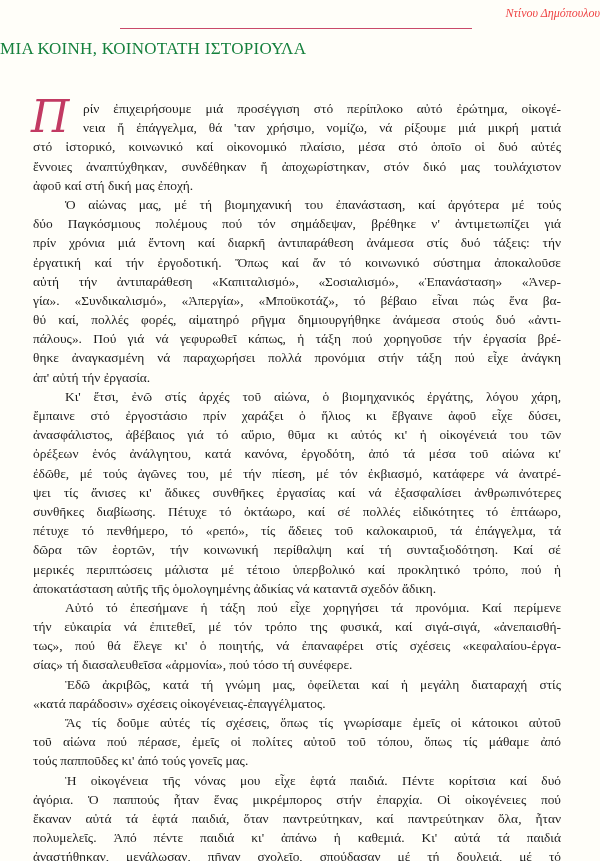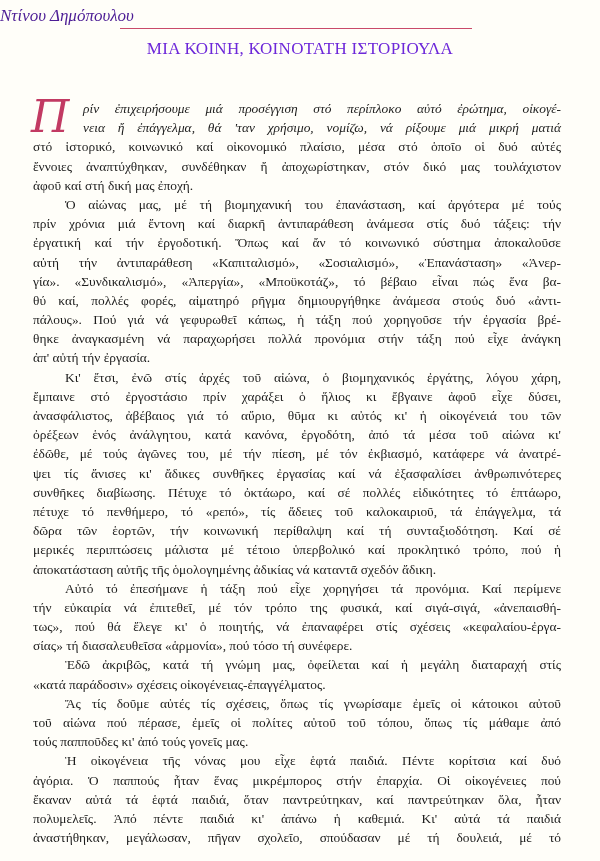--- a/index.html
+++ b/index.html
@@ -5,47 +5,47 @@
     html, body { margin: 0; padding: 0; }
     body {
       width: 600px; height: 861px; overflow: hidden;
       background: #fffef9;
       font-family: "DejaVu Serif", "Liberation Serif", serif;
       color: #1a1a1a;
       position: relative;
     }
     .header-author {
       position: absolute; left: 0; width: 600px; top: 6px;
-      text-align: left; font-style: italic; font-size: 17px;
+      text-align: right; font-style: italic; font-size: 12px;
       font-family: "Liberation Serif", "DejaVu Serif", serif;
-      color: #4c1d95;
+      color: #ef4444;
     }
     .header-rule {
       position: absolute; left: 120px; width: 352px; top: 28px; height: 0;
       border-top: 1.5px solid #c94a6a;
     }
     .title {
       position: absolute; left: 0; width: 600px; top: 39px;
-      text-align: center; font-size: 17px; letter-spacing: 0.3px;
+      font-size: 17px; letter-spacing: 0.3px;
       font-family: "Liberation Serif", "DejaVu Serif", serif;
-      color: #6d28d9;
+      color: #15803d;
     }
     .body-text {
       position: absolute; left: 33px; top: 99px; width: 528px;
       font-family: "Liberation Serif", "DejaVu Serif", serif;
       font-size: 13.4px; line-height: 19.2px; color: #1c1c1c;
     }
     .line {
       display: block; white-space: nowrap;
       text-align: justify; text-align-last: justify;
       height: 19.2px; overflow: visible;
     }
     .line.last { text-align-last: left; }
     .line.indent { padding-left: 32px; }
-    .line.dropcap-line { padding-left: 50px; font-style: italic; }
+    .line.dropcap-line { padding-left: 50px; }
     .dropcap {
       position: absolute; left: -2px; top: -4px;
       font-family: "DejaVu Serif", serif; font-style: italic;
       font-size: 44px; line-height: 44px; color: #c23a63;
     }
   </style>
 </head>
 <body>
 
 <div>
@@ -57,20 +57,21 @@
     <span class="dropcap">Π</span>
   <div>
         <span class="line dropcap-line">ρίν ἐπιχειρήσουμε μιά προσέγγιση στό περίπλοκο αὐτό ἐρώτημα, οἰκογέ-</span>
         <span class="line dropcap-line">νεια ἤ ἐπάγγελμα, θά 'ταν χρήσιμο, νομίζω, νά ρίξουμε μιά μικρή ματιά</span>
         <span class="line">στό ἱστορικό, κοινωνικό καί οἰκονομικό πλαίσιο, μέσα στό ὁποῖο οἱ δυό αὐτές</span>
         <span class="line">ἔννοιες ἀναπτύχθηκαν, συνδέθηκαν ἤ ἀποχωρίστηκαν, στόν δικό μας τουλάχιστον</span>
         <span class="line last">ἀφοῦ καί στή δική μας ἐποχή.</span>
       </div>
       <div>
         <span class="line indent">Ὁ αἰώνας μας, μέ τή βιομηχανική του ἐπανάσταση, καί ἀργότερα μέ τούς</span>
+        <span class="line">δύο Παγκόσμιους πολέμους πού τόν σημάδεψαν, βρέθηκε ν' ἀντιμετωπίζει γιά</span>
         <span class="line">πρίν χρόνια μιά ἔντονη καί διαρκῆ ἀντιπαράθεση ἀνάμεσα στίς δυό τάξεις: τήν</span>
         <span class="line">ἐργατική καί τήν ἐργοδοτική. Ὅπως καί ἄν τό κοινωνικό σύστημα ἀποκαλοῦσε</span>
         <span class="line">αὐτή τήν ἀντιπαράθεση «Καπιταλισμό», «Σοσιαλισμό», «Ἐπανάσταση» «Ἀνερ-</span>
         <span class="line">γία». «Συνδικαλισμό», «Ἀπεργία», «Μποϋκοτάζ», τό βέβαιο εἶναι πώς ἕνα βα-</span>
         <span class="line">θύ καί, πολλές φορές, αἱματηρό ρῆγμα δημιουργήθηκε ἀνάμεσα στούς δυό «ἀντι-</span>
         <span class="line">πάλους». Πού γιά νά γεφυρωθεῖ κάπως, ἡ τάξη πού χορηγοῦσε τήν ἐργασία βρέ-</span>
         <span class="line">θηκε ἀναγκασμένη νά παραχωρήσει πολλά προνόμια στήν τάξη πού εἶχε ἀνάγκη</span>
         <span class="line last">ἀπ' αὐτή τήν ἐργασία.</span>
       </div>
       <div>

